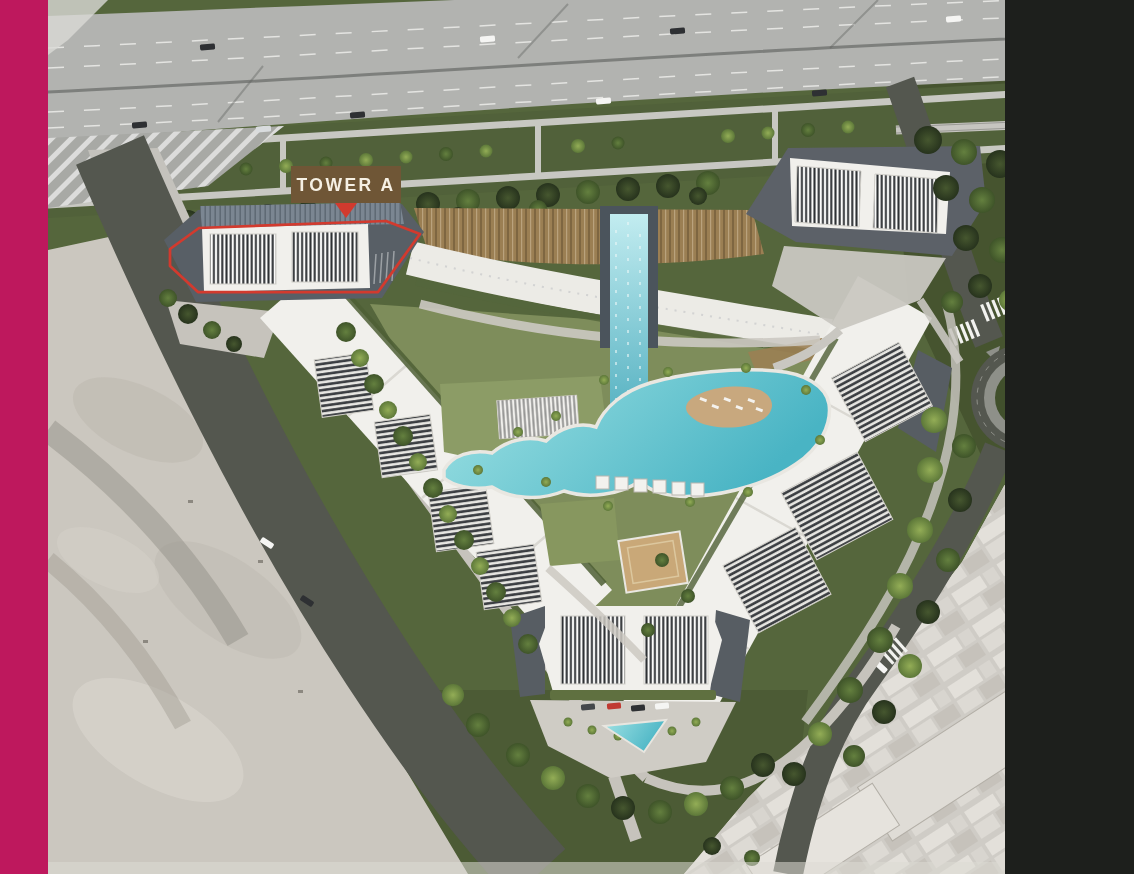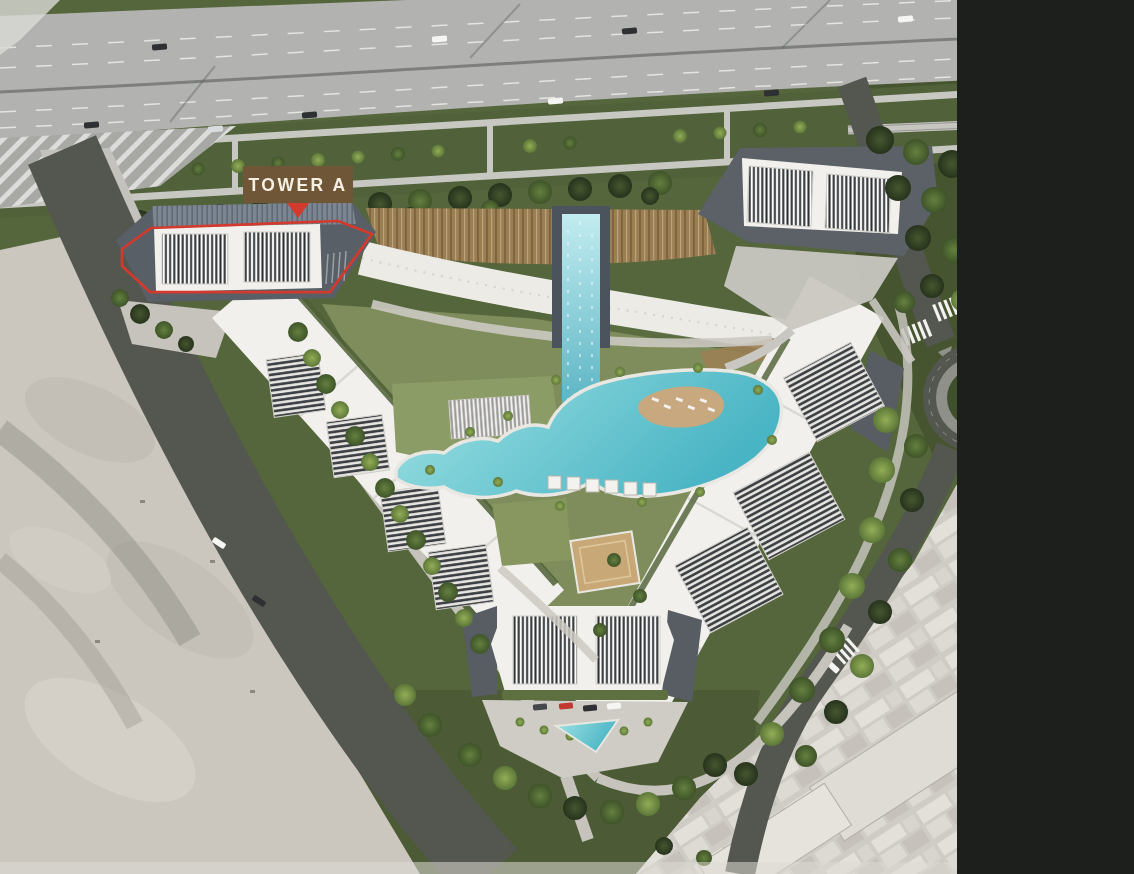--- a/index.html
+++ b/index.html
@@ -1,16 +1,16 @@
 <!DOCTYPE html>
 <html><head>
 <meta charset="utf-8">
 <style>
   html,body{margin:0;padding:0;background:#1d1f1c;}
-  .stage{position:relative;width:957px;height:874px;overflow:hidden;background:#14b8a6;}
+  .stage{position:relative;width:957px;height:874px;overflow:hidden;background:#be185d;padding-left:48px;}
   svg{display:block;width:1134px;height:874px;}
   .label-text{font-family:"Liberation Sans", sans-serif;font-size:17.5px;font-weight:700;letter-spacing:2.5px;}
 </style>
 </head>
 <body>
 
 <div class="stage">
 <svg viewBox="0 0 1134 874" xmlns="http://www.w3.org/2000/svg">
   <defs>
     <pattern id="louv" width="4.2" height="8" patternUnits="userSpaceOnUse">

